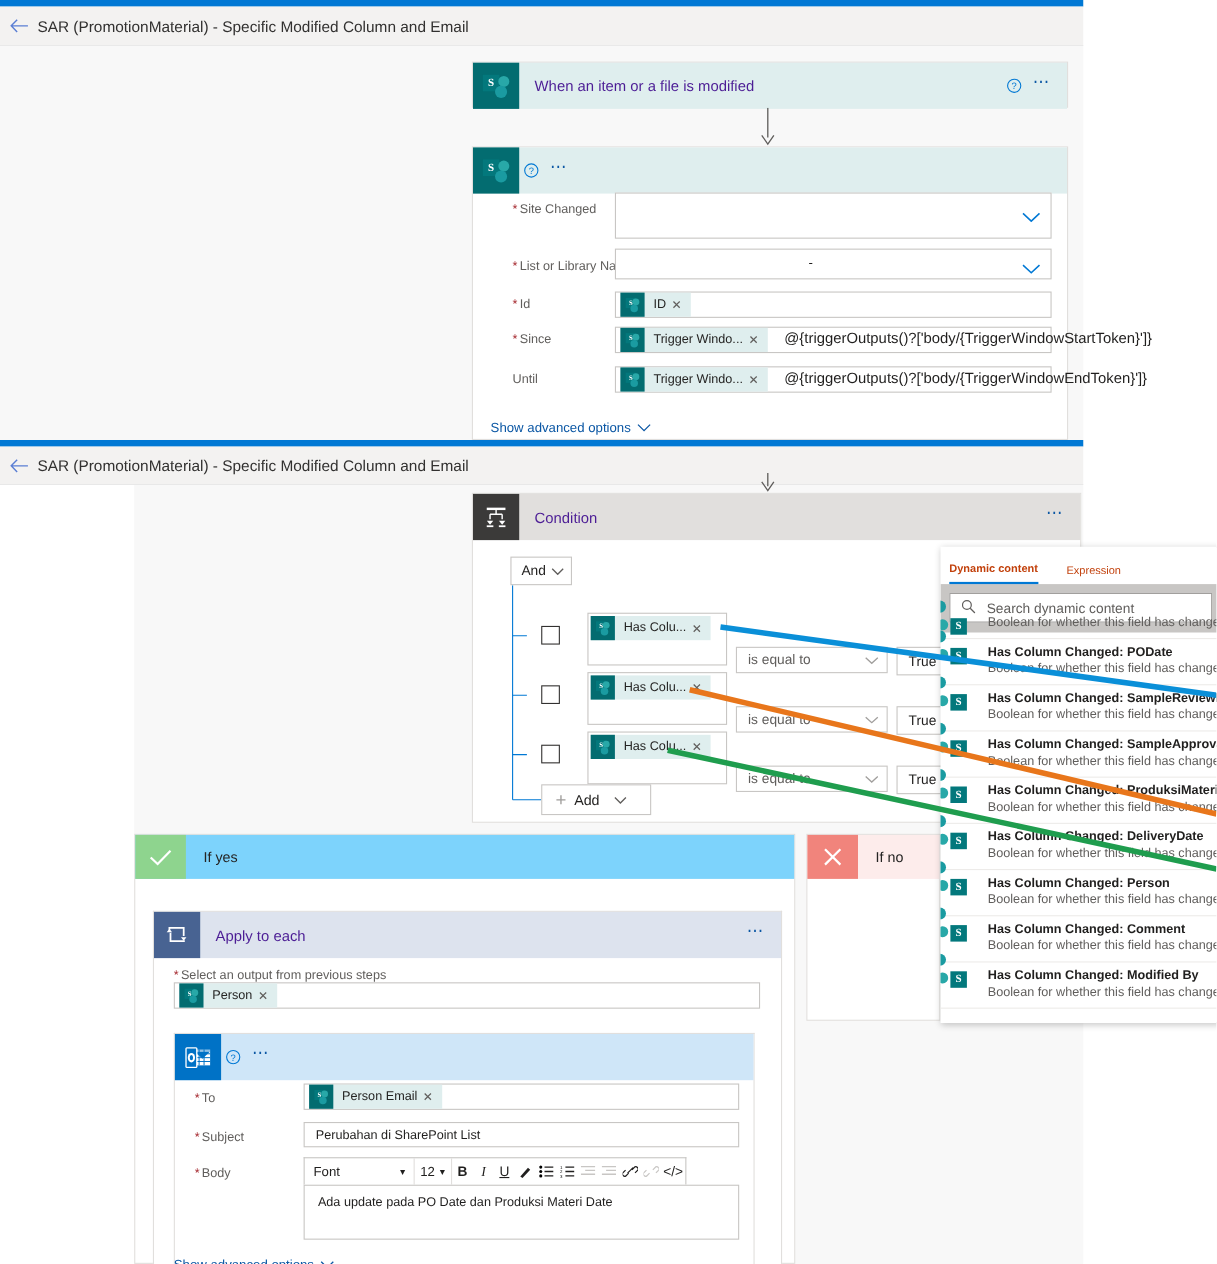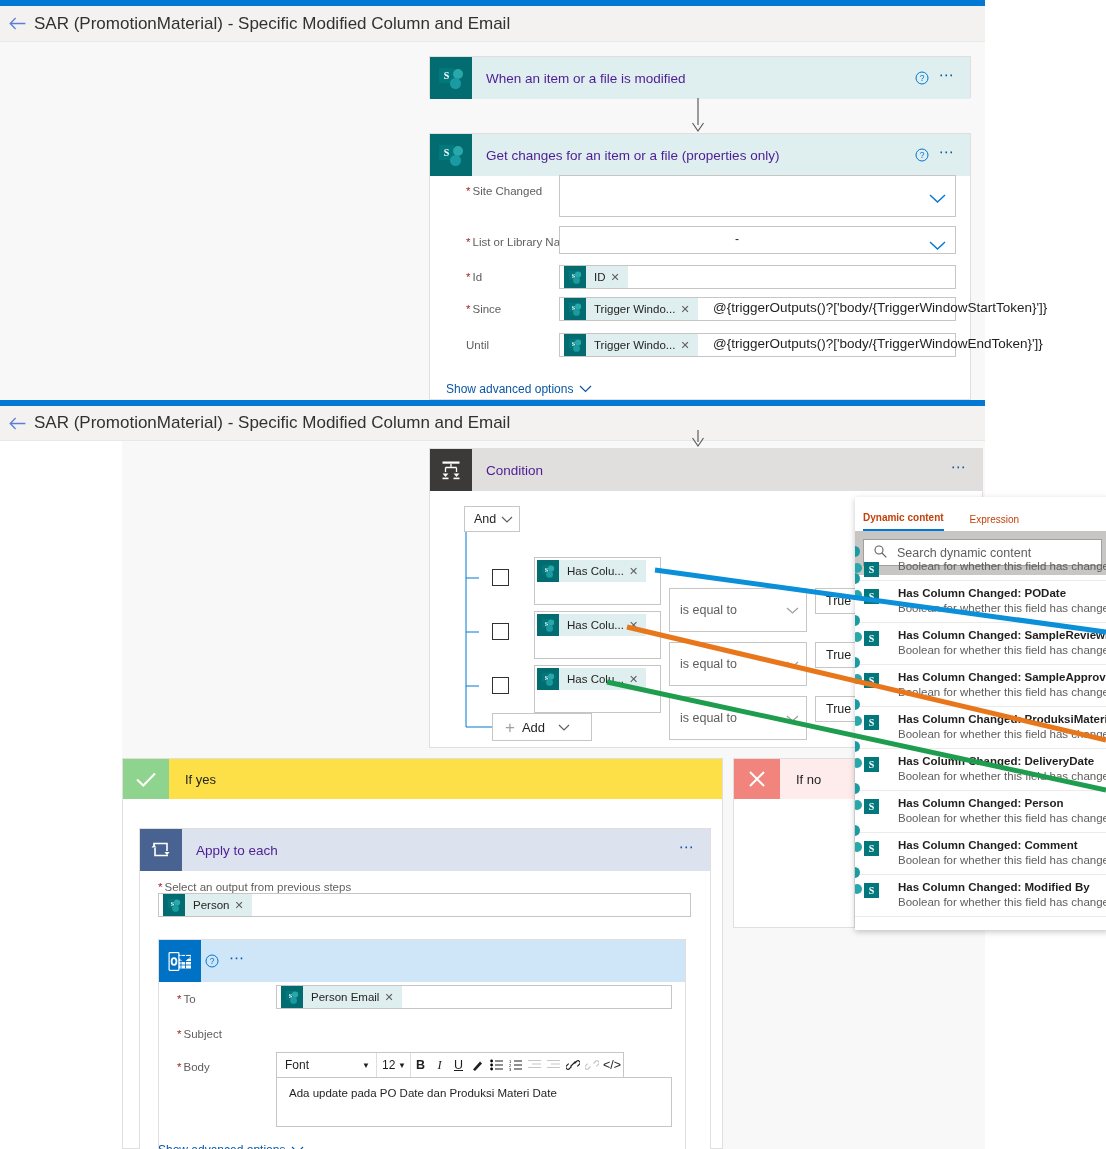--- a/index.html
+++ b/index.html
@@ -24,21 +24,21 @@
     display: flex; align-items: center;
     border-bottom: 1px solid #e8e8e8;
   }
   .back-arrow {
     width: 34px; height: 100%;
     display: flex; align-items: center; justify-content: center;
     color: #5b7fd4;
   }
   .back-arrow svg { display:block; }
   .cmd-title {
-    font-size: 17px; color: #323130; white-space: nowrap;
+    font-size: 14px; color: #323130; white-space: nowrap;
   }
 
   .canvas { background: #f8f8f8; }
 
   
   .card { background: #ffffff; border: 1px solid #e1dfdd; }
   .card-head {
     display: flex; align-items: center; height: 42px;
   }
   .card-icon {
@@ -122,38 +122,38 @@
     border: 1px solid #c8c6c4; background: #fff;
     height: 26px; width: 56px;
     display: flex; align-items: center; justify-content: space-between;
     padding: 0 6px 0 9px; font-size: 12.5px; color: #201f1e;
   }
   .cond-row-box { border: 1px solid #c8c6c4; background:#fff; }
   .cb {
     width: 17px; height: 17px; border: 1.5px solid #323130; background: #fff;
   }
   .selbox {
-    border: 1px solid #c8c6c4; background:#fff; height: 44px;
+    border: 1px solid #c8c6c4; background:#fff; height: 24px;
     display:flex; align-items:center; justify-content:space-between;
     padding: 0 7px 0 10px; font-size: 12.5px; color: #605e5c;
   }
   .valbox {
     border: 1px solid #c8c6c4; background:#fff; height: 26px;
     display:flex; align-items:center; padding-left: 10px;
     font-size: 12.5px; color: #201f1e;
   }
   .addbtn {
     border: 1px solid #c8c6c4; background:#fff; height: 28px;
     display:flex; align-items:center; gap:7px; padding: 0 12px;
     font-size: 13px; color: #201f1e;
   }
   .plus { color: #a19f9d; font-size: 17px; line-height: 1; }
 
   
-  .branch-yes-head { background: #fde047; display:flex; align-items:center; height: 40px; }
+  .branch-yes-head { background: #7dd3fc; display:flex; align-items:center; height: 40px; }
   .branch-yes-head .bico { width: 46px; height: 40px; background: #8ed48e;
      display:flex; align-items:center; justify-content:center; flex:0 0 46px; }
   .branch-no-head { background: #fdeceb; display:flex; align-items:center; height: 40px; }
   .branch-no-head .bico { width: 46px; height: 40px; background: #f1847c;
      display:flex; align-items:center; justify-content:center; flex:0 0 46px; }
   .bhead-label { font-size: 13px; color: #252423; padding-left: 16px; }
 
   
   .rt-toolbar {
     border: 1px solid #c8c6c4; border-bottom: none; background:#fff;
@@ -248,21 +248,20 @@
 
     <div class="abs card" style="left:429px;top:133px;width:542px;height:267px;">
       <div class="card-head head-sp">
         <div class="card-icon">
           <div class="sp-glyph">
               <div class="sq">S</div>
               <div class="c1"></div>
               <div class="c2"></div>
             </div>
         </div>
-        <div class="card-title">Get changes for an item or a file (properties only)</div>
         <div class="help-icon">
           <svg width="14" height="14" viewBox="0 0 14 14">
               <circle cx="7" cy="7" r="6" stroke="#0078d4" stroke-width="1" fill="none"></circle>
               <text x="7" y="10.3" font-size="8.5" fill="#0078d4" text-anchor="middle" font-family="Liberation Sans">?</text>
             </svg>
         </div>
         <div class="ellipsis">⋯</div>
       </div>
 
       <div class="abs flabel req" style="left:18px;top:45px;">Site Changed</div>
@@ -541,20 +540,23 @@
                     <span class="c1"></span>
                     <span class="c2"></span>
                   </span>
                 </span>
               <span class="tk-label">Person Email</span>
               <span class="tk-x">✕</span>
             </span>
           </div>
 
           <div class="abs flabel req" style="left:0px;top:82px;">Subject</div>
+          <div class="abs tbox" style="left:117px;top:80px;width:396px;height:23px;">
+            <span style="font-size:11.5px;color:#201f1e;padding-left:10px;">Perubahan di SharePoint List</span>
+          </div>
 
           <div class="abs flabel req" style="left:0px;top:115px;">Body</div>
 
           <div class="abs rt-toolbar" style="left:117px;top:112px;width:348px;">
             <div class="rt-font">
               <span>Font</span>
               <span style="font-size:8px;color:#201f1e;">▼</span>
             </div>
             <div class="rt-size">
               <span>12</span>

